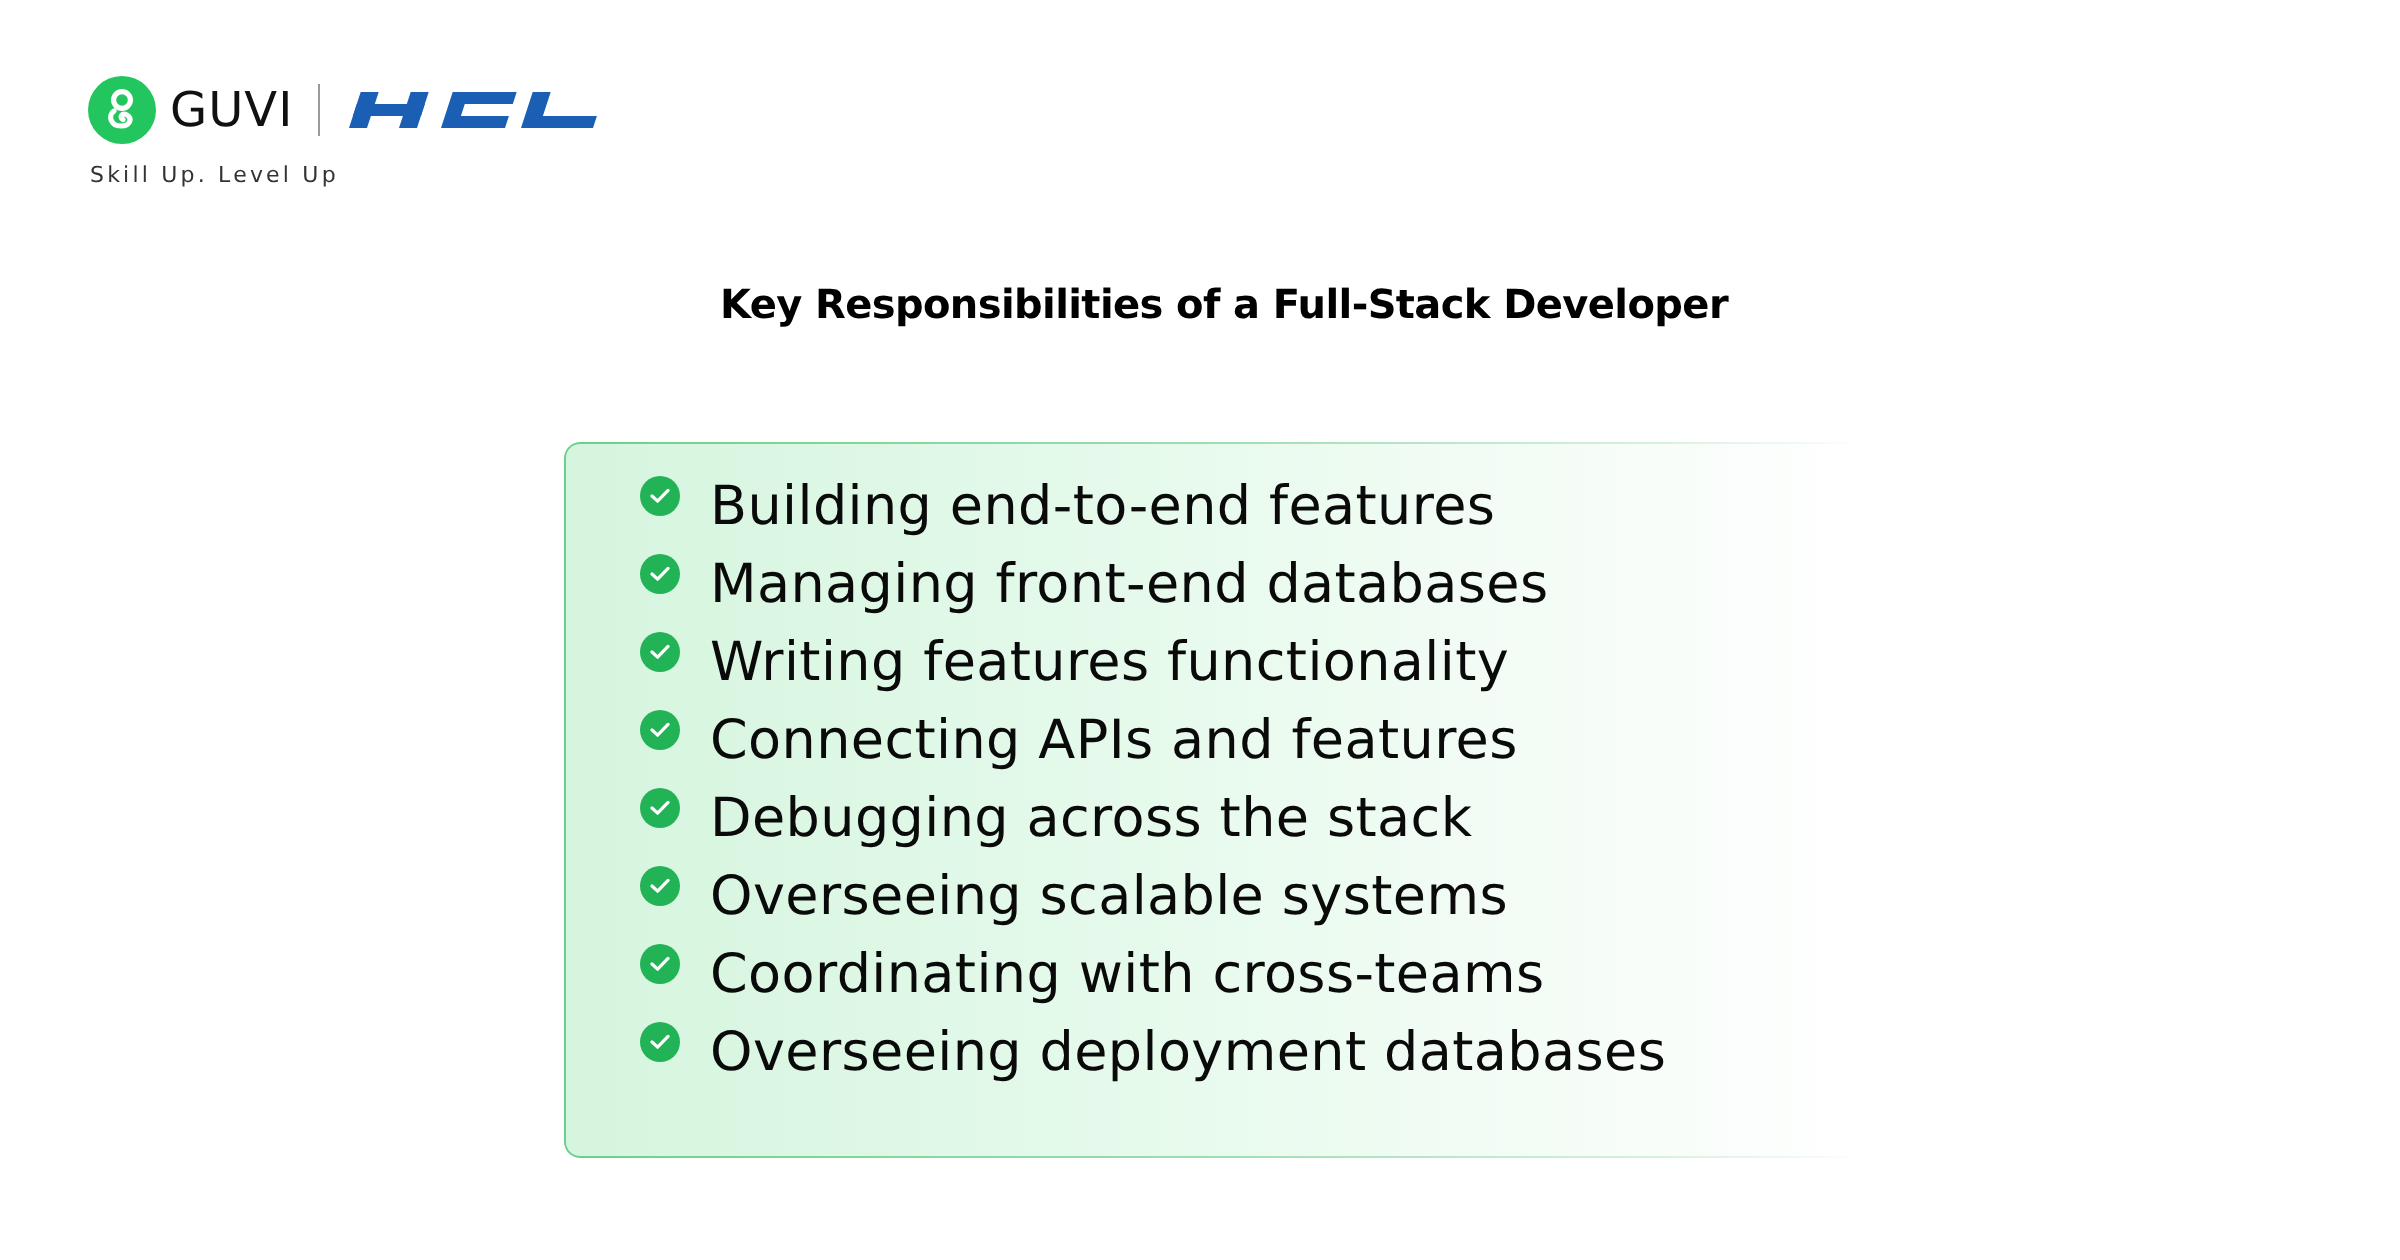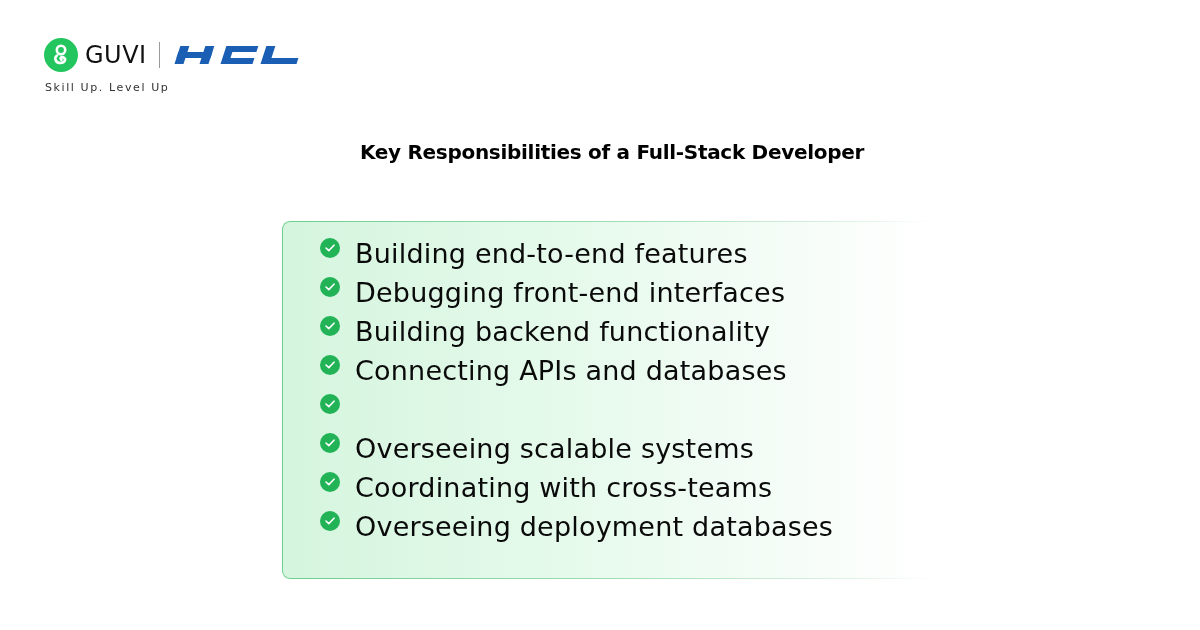--- a/index.html
+++ b/index.html
@@ -172,44 +172,45 @@
             </svg>
         </span>
         <span class="item-text">Building end-to-end features</span>
       </li>
       <li class="item">
         <span class="check">
           <svg width="10" height="8" viewBox="0 0 10 8">
               <path d="M1 4 L3.8 6.6 L9 1.2" fill="none" stroke="#fff" stroke-width="1.6" stroke-linecap="round" stroke-linejoin="round"></path>
             </svg>
         </span>
-        <span class="item-text">Debugging front-end interfaces</span>
-      </li>
-      <li class="item">
-        <span class="check">
-          <svg width="10" height="8" viewBox="0 0 10 8">
-              <path d="M1 4 L3.8 6.6 L9 1.2" fill="none" stroke="#fff" stroke-width="1.6" stroke-linecap="round" stroke-linejoin="round"></path>
-            </svg>
-        </span>
-        <span class="item-text">Building backend functionality</span>
-      </li>
-      <li class="item">
-        <span class="check">
-          <svg width="10" height="8" viewBox="0 0 10 8">
-              <path d="M1 4 L3.8 6.6 L9 1.2" fill="none" stroke="#fff" stroke-width="1.6" stroke-linecap="round" stroke-linejoin="round"></path>
-            </svg>
-        </span>
-        <span class="item-text">Connecting APIs and databases</span>
-      </li>
-      <li class="item">
-        <span class="check">
-          <svg width="10" height="8" viewBox="0 0 10 8">
-              <path d="M1 4 L3.8 6.6 L9 1.2" fill="none" stroke="#fff" stroke-width="1.6" stroke-linecap="round" stroke-linejoin="round"></path>
-            </svg>
-        </span>
+        <span class="item-text">Managing front-end databases</span>
+      </li>
+      <li class="item">
+        <span class="check">
+          <svg width="10" height="8" viewBox="0 0 10 8">
+              <path d="M1 4 L3.8 6.6 L9 1.2" fill="none" stroke="#fff" stroke-width="1.6" stroke-linecap="round" stroke-linejoin="round"></path>
+            </svg>
+        </span>
+        <span class="item-text">Writing features functionality</span>
+      </li>
+      <li class="item">
+        <span class="check">
+          <svg width="10" height="8" viewBox="0 0 10 8">
+              <path d="M1 4 L3.8 6.6 L9 1.2" fill="none" stroke="#fff" stroke-width="1.6" stroke-linecap="round" stroke-linejoin="round"></path>
+            </svg>
+        </span>
+        <span class="item-text">Connecting APIs and features</span>
+      </li>
+      <li class="item">
+        <span class="check">
+          <svg width="10" height="8" viewBox="0 0 10 8">
+              <path d="M1 4 L3.8 6.6 L9 1.2" fill="none" stroke="#fff" stroke-width="1.6" stroke-linecap="round" stroke-linejoin="round"></path>
+            </svg>
+        </span>
+        <span class="item-text">Debugging across the stack</span>
       </li>
       <li class="item">
         <span class="check">
           <svg width="10" height="8" viewBox="0 0 10 8">
               <path d="M1 4 L3.8 6.6 L9 1.2" fill="none" stroke="#fff" stroke-width="1.6" stroke-linecap="round" stroke-linejoin="round"></path>
             </svg>
         </span>
         <span class="item-text">Overseeing scalable systems</span>
       </li>
       <li class="item">

